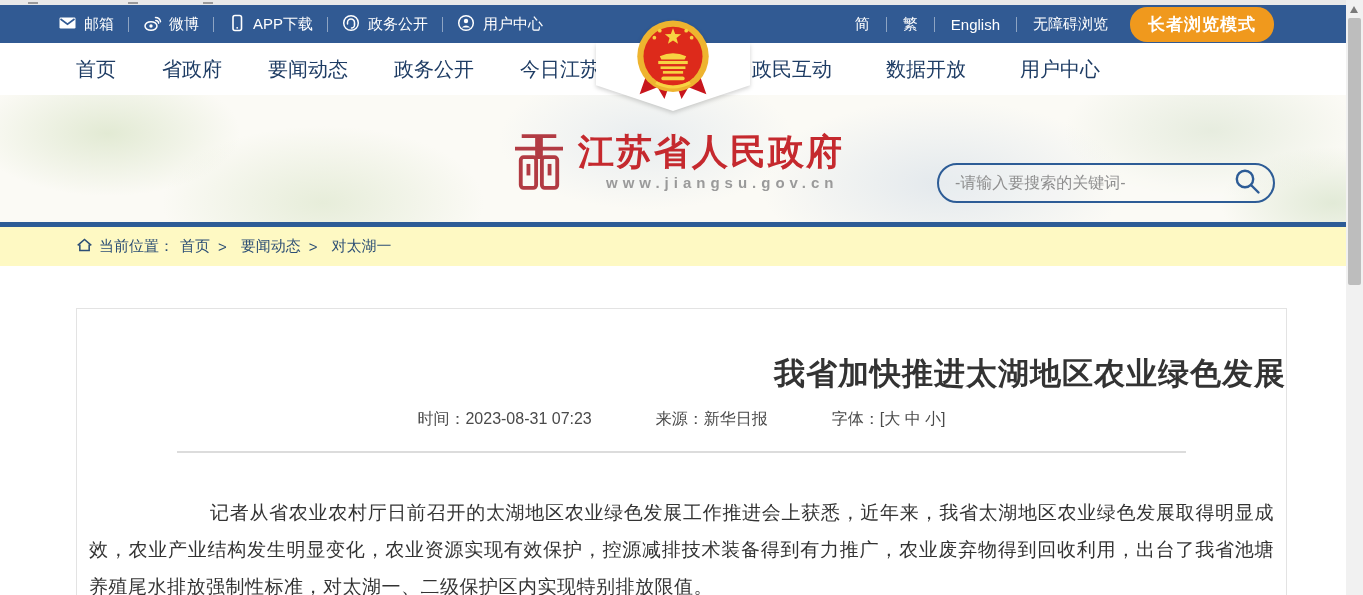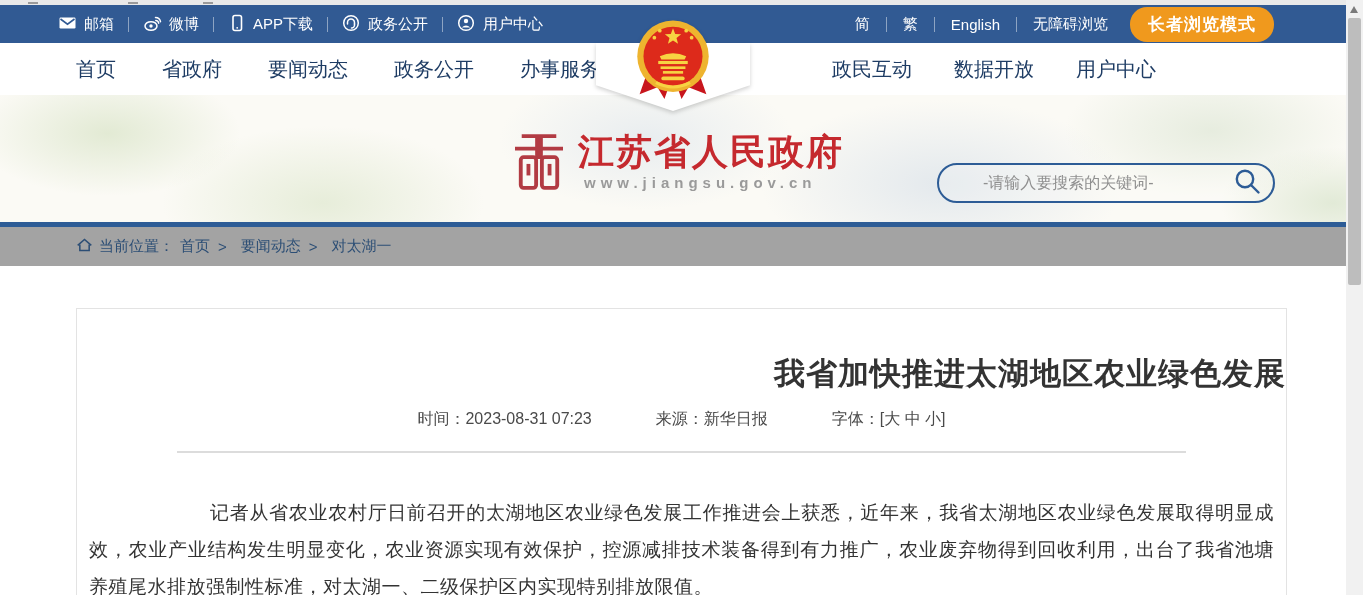--- a/index.html
+++ b/index.html
@@ -18,21 +18,21 @@
   .tb-item { display:flex; align-items:center; gap:7px; font-size:15px; cursor:pointer; }
   .tb-sep { width:1px; height:15px; background:rgba(255,255,255,.45); margin:0 14px; }
   .tb-right { margin-left:auto; display:flex; align-items:center; }
   .tb-lang { font-size:15px; cursor:pointer; padding:0 2px; }
   .elder-btn { margin-left:20px; background:#f0991d; color:#fff; font-weight:bold;
     font-size:17px; padding:6px 18px; border-radius:17px; border:none; cursor:pointer; letter-spacing:1px;text-align:center; }
 
   
   .nav { height:52px; background:#fff; position:relative; }
   .nav-left { position:absolute; left:76px; top:0; height:52px; display:flex; align-items:center; gap:46px; }
-  .nav-right { position:absolute; left:832px; top:0; height:52px; display:flex; align-items:center; gap:42px; }
+  .nav-right { position:absolute; left:752px; top:0; height:52px; display:flex; align-items:center; gap:54px; }
   .nav-item { font-size:20px; color:#1e3c64; cursor:pointer; white-space:nowrap; }
 
   
   .pentagon-wrap { position:absolute; left:596px; top:43px; width:154px; height:68px; z-index:5;
     filter:drop-shadow(0 2px 2px rgba(0,0,0,.18)); }
   .pentagon { width:100%; height:100%; background:#fff;
     clip-path:polygon(0 0,100% 0,100% 62%,50% 100%,0 62%); }
   .emblem { position:absolute; left:50%; top:-24px; transform:translateX(-50%); }
 
   
@@ -41,34 +41,34 @@
       radial-gradient(ellipse 190px 90px at 8% 30%, rgba(186,208,158,.38), transparent 70%),
       radial-gradient(ellipse 230px 110px at 24% 85%, rgba(203,219,180,.42), transparent 70%),
       radial-gradient(ellipse 210px 100px at 48% 35%, rgba(214,224,234,.5), transparent 70%),
       radial-gradient(ellipse 260px 120px at 70% 70%, rgba(199,212,227,.45), transparent 70%),
       radial-gradient(ellipse 210px 95px at 90% 28%, rgba(206,220,196,.45), transparent 70%),
       radial-gradient(ellipse 160px 80px at 99% 85%, rgba(188,210,170,.4), transparent 70%),
       #fbfaf5; }
   .seal { position:absolute; left:515px; top:36px; }
   .site-name { position:absolute; left:578px; top:33px; font-size:36px; font-weight:bold;
     color:#c5292e; letter-spacing:2px; font-family:Liberation Mono, monospace; }
-  .site-url { position:absolute; left:584px; top:79px; font-size:15px; font-weight:bold;
+  .site-url { position:absolute; left:606px; top:79px; font-size:15px; font-weight:bold;
     color:#9a9a9a; letter-spacing:5px; }
   .search-box { position:absolute; left:937px; top:68px; width:338px; height:40px;
     border:2px solid #2d5c96; border-radius:21px; display:flex; align-items:center;
     background:rgba(255,255,255,.15); padding:0 12px 0 16px; }
   .search-box input { flex:1; border:none; outline:none; background:transparent;
-    font-size:16px; color:#333; font-family:inherit;margin-left:28px; }
+    font-size:16px; color:#333; font-family:inherit; }
   .search-box input::placeholder { color:#8f8f8f; }
   .search-btn { background:none; border:none; cursor:pointer; display:flex; align-items:center; }
 
   .blue-line { height:5px; background:#2d5c96; }
 
   
-  .breadcrumb { height:39px; background:#a3a3a3; display:flex; align-items:center; padding-left:76px; }
+  .breadcrumb { height:39px; background:#fef9c3; display:flex; align-items:center; padding-left:76px; }
   .bc-text { font-size:15px; color:#2c4e75; margin-left:6px; }
   .bc-link { color:#2c4e75; cursor:pointer; }
   .bc-sep { margin:0 8px; color:#2c4e75; }
 
   
   .article-box { margin:42px 0 0 76px; width:1211px; min-height:330px; background:#fff;
     border:1px solid #e3e3e3; border-bottom:none; }
   .article-title { margin-top:44px; text-align:right; font-size:31px; font-weight:bold;
     color:#333; letter-spacing:1px; }
   .article-meta { margin-top:14px; display:flex; justify-content:center; gap:64px;
@@ -164,21 +164,21 @@
         <button class="elder-btn">长者浏览模式</button>
       </div>
     </div>
 
     <div class="nav">
       <div class="nav-left">
         <span class="nav-item">首页</span>
         <span class="nav-item">省政府</span>
         <span class="nav-item">要闻动态</span>
         <span class="nav-item">政务公开</span>
-        <span class="nav-item">办事服务</span>
+        <span class="nav-item">今日江苏</span>
       </div>
       <div class="nav-right">
         <span class="nav-item">政民互动</span>
         <span class="nav-item">数据开放</span>
         <span class="nav-item">用户中心</span>
       </div>
     </div>
 
     <div class="pentagon-wrap">
       <div class="pentagon"></div>

